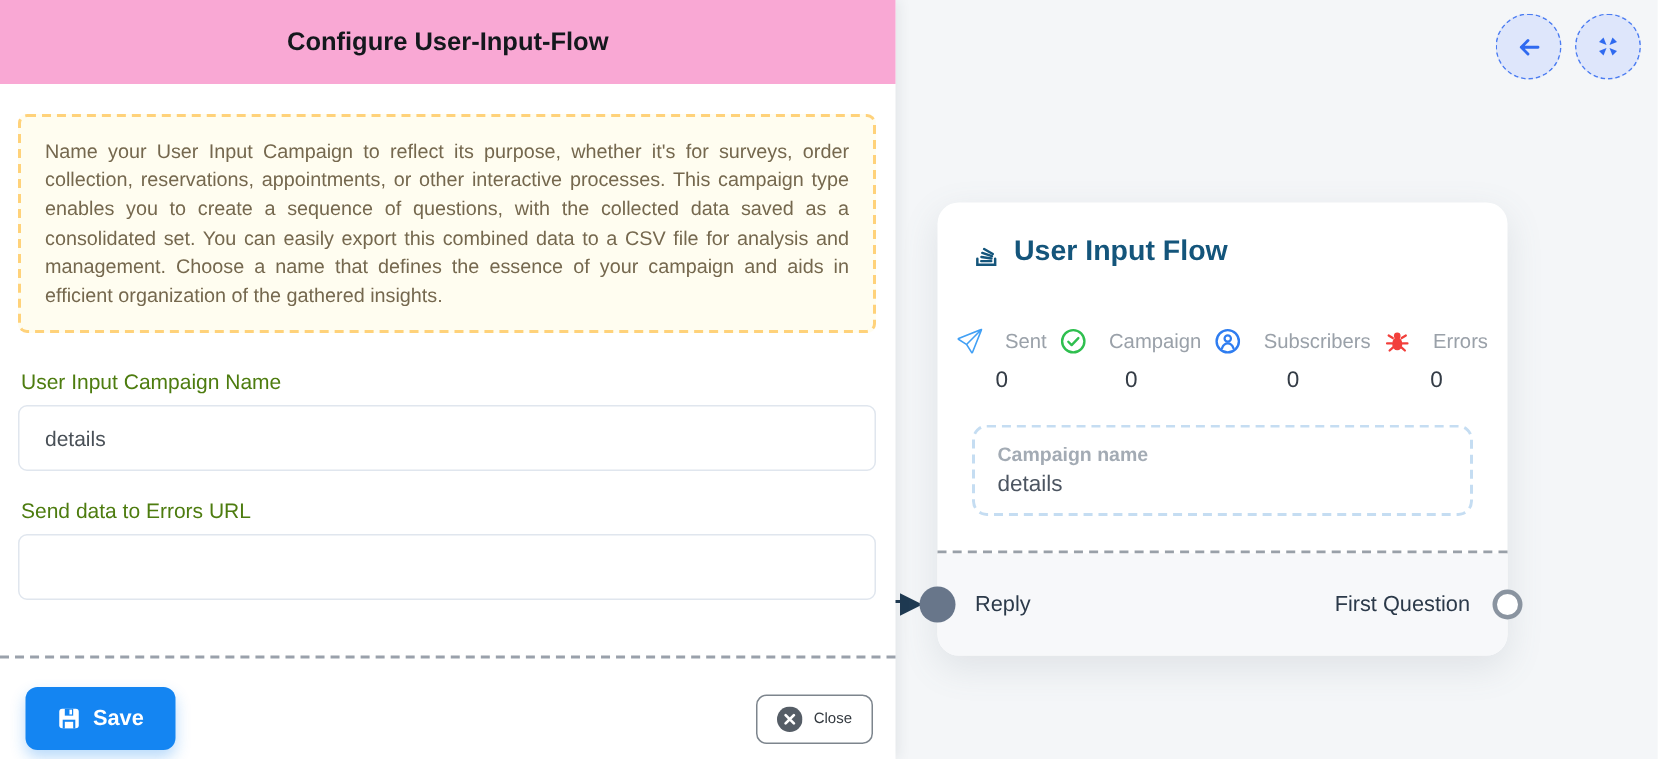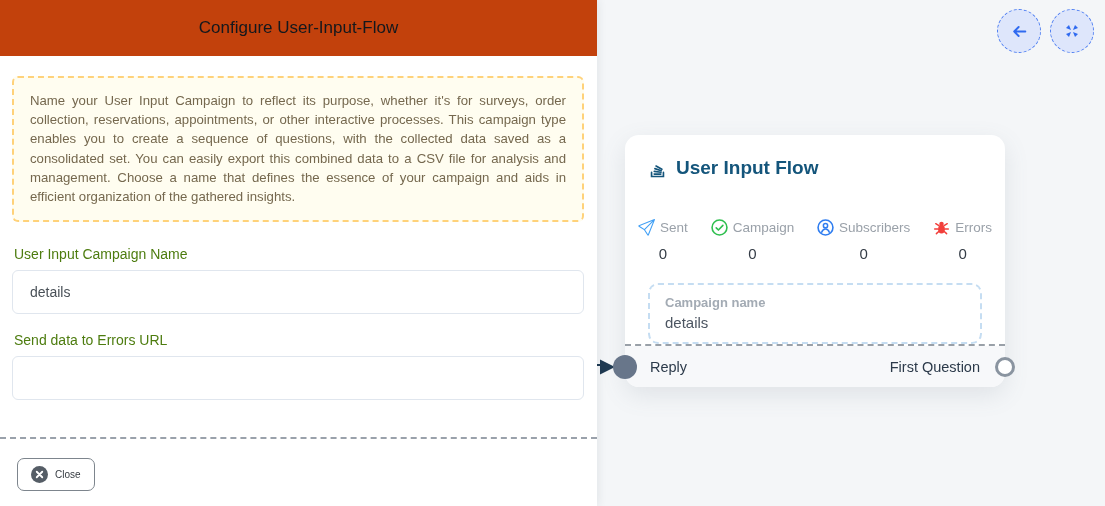--- a/index.html
+++ b/index.html
@@ -13,23 +13,23 @@
 
   
   .modal-panel {
     width:597px; height:506px; background:#fff;
     display:flex; flex-direction:column;
     position:relative; z-index:2;
     box-shadow:2px 0 8px rgba(40,50,60,.08);
     flex-shrink:0;
   }
   .modal-header {
-    height:56px; background:#c2410c;
+    height:56px; background:#f9a8d4;
     display:flex; align-items:center; justify-content:center;
-    font-size:17px; font-weight:400; color:#14181d;
+    font-size:17px; font-weight:700; color:#14181d;
     flex-shrink:0;
   }
   .modal-body { flex:1; padding:20px 13px 0 12px; }
   .notice-box {
     border:2px dashed #ffd27a; background:#fffdf0;
     border-radius:6px; padding:13px 16px 14px;
     color:#75684e; font-size:13.2px; line-height:19.2px;
     text-align:justify;
   }
   .field-label { margin:24px 0 0 2px; font-size:14px; color:#4d7c0f; }
@@ -70,33 +70,33 @@
   .canvas-controls { position:absolute; top:9px; right:11px; display:flex; gap:9px; }
   .ctrl-btn {
     width:44px; height:44px; border-radius:50%;
     background:#dee6fb; border:1.5px dashed #4c7df2;
     display:flex; align-items:center; justify-content:center;
     cursor:pointer;
   }
 
   .flow-node {
     position:absolute; left:28px; top:135px;
-    width:380px; height:252px; background:#fff;
+    width:380px; height:302px; background:#fff;
     border-radius:14px;
     box-shadow:0 8px 24px rgba(100,110,130,.14);
     display:flex; flex-direction:column;
   }
   .node-main { flex:1; padding:22px 23px 0; }
   .node-title {
     display:flex; align-items:center; gap:9px;
     font-size:19px; font-weight:700; color:#14557b;
   }
   .node-stats { margin:40px -10px 0; display:flex; justify-content:space-between; }
   .stat { text-align:center; }
-  .stat-head { display:flex; align-items:center; gap:5px; font-size:13.5px; color:#9aa1a9; }
+  .stat-head { display:flex; align-items:center; gap:15px; font-size:13.5px; color:#9aa1a9; }
   .stat-value { margin-top:9px; font-size:15px; color:#343c46; }
   .campaign-box {
     margin-top:21px; border:2px dashed #c5ddf2; border-radius:10px;
     padding:10px 15px 11px;
   }
   .campaign-label { font-size:13px; font-weight:700; color:#a3abb4; }
   .campaign-value { margin-top:4px; font-size:15px; color:#4c5561; }
   .node-divider { border-top:2px dashed #99a0a8; }
   .node-footer {
     position:relative; height:68px; background:#f7f8fa;
@@ -132,20 +132,32 @@
 
     <div class="field-label">User Input Campaign Name</div>
     <input class="text-input" type="text" value="details" style="">
 
     <div class="field-label second">Send data to Errors URL</div>
     <input class="text-input" type="text" value="" style="">
 
     <div class="footer-divider"></div>
 
     <div class="modal-footer">
+      <button class="save-btn">
+        <span>
+          <svg width="16" height="16" viewBox="0 0 16 16">
+            <rect x="1.5" y="1.5" width="13" height="13" rx="2" fill="#fff"></rect>
+            <rect x="5.2" y="1.5" width="5.6" height="4.6" fill="#1485f2"></rect>
+            <rect x="8.3" y="2.1" width="1.7" height="3.2" fill="#fff"></rect>
+            <rect x="3.8" y="8.8" width="8.4" height="5.7" fill="#1485f2"></rect>
+            <rect x="5.2" y="10.2" width="5.6" height="4.3" fill="#fff"></rect>
+          </svg>
+        </span>
+        <span>Save</span>
+      </button>
       <button class="close-btn">
         <span>
           <svg width="17" height="17" viewBox="0 0 16 16">
             <circle cx="8" cy="8" r="8" fill="#555d66"></circle>
             <path d="M5.4 5.4 l5.2 5.2 M10.6 5.4 l-5.2 5.2" stroke="#fff" stroke-width="1.7" stroke-linecap="round"></path>
           </svg>
         </span>
         <span>Close</span>
       </button>
     </div>

